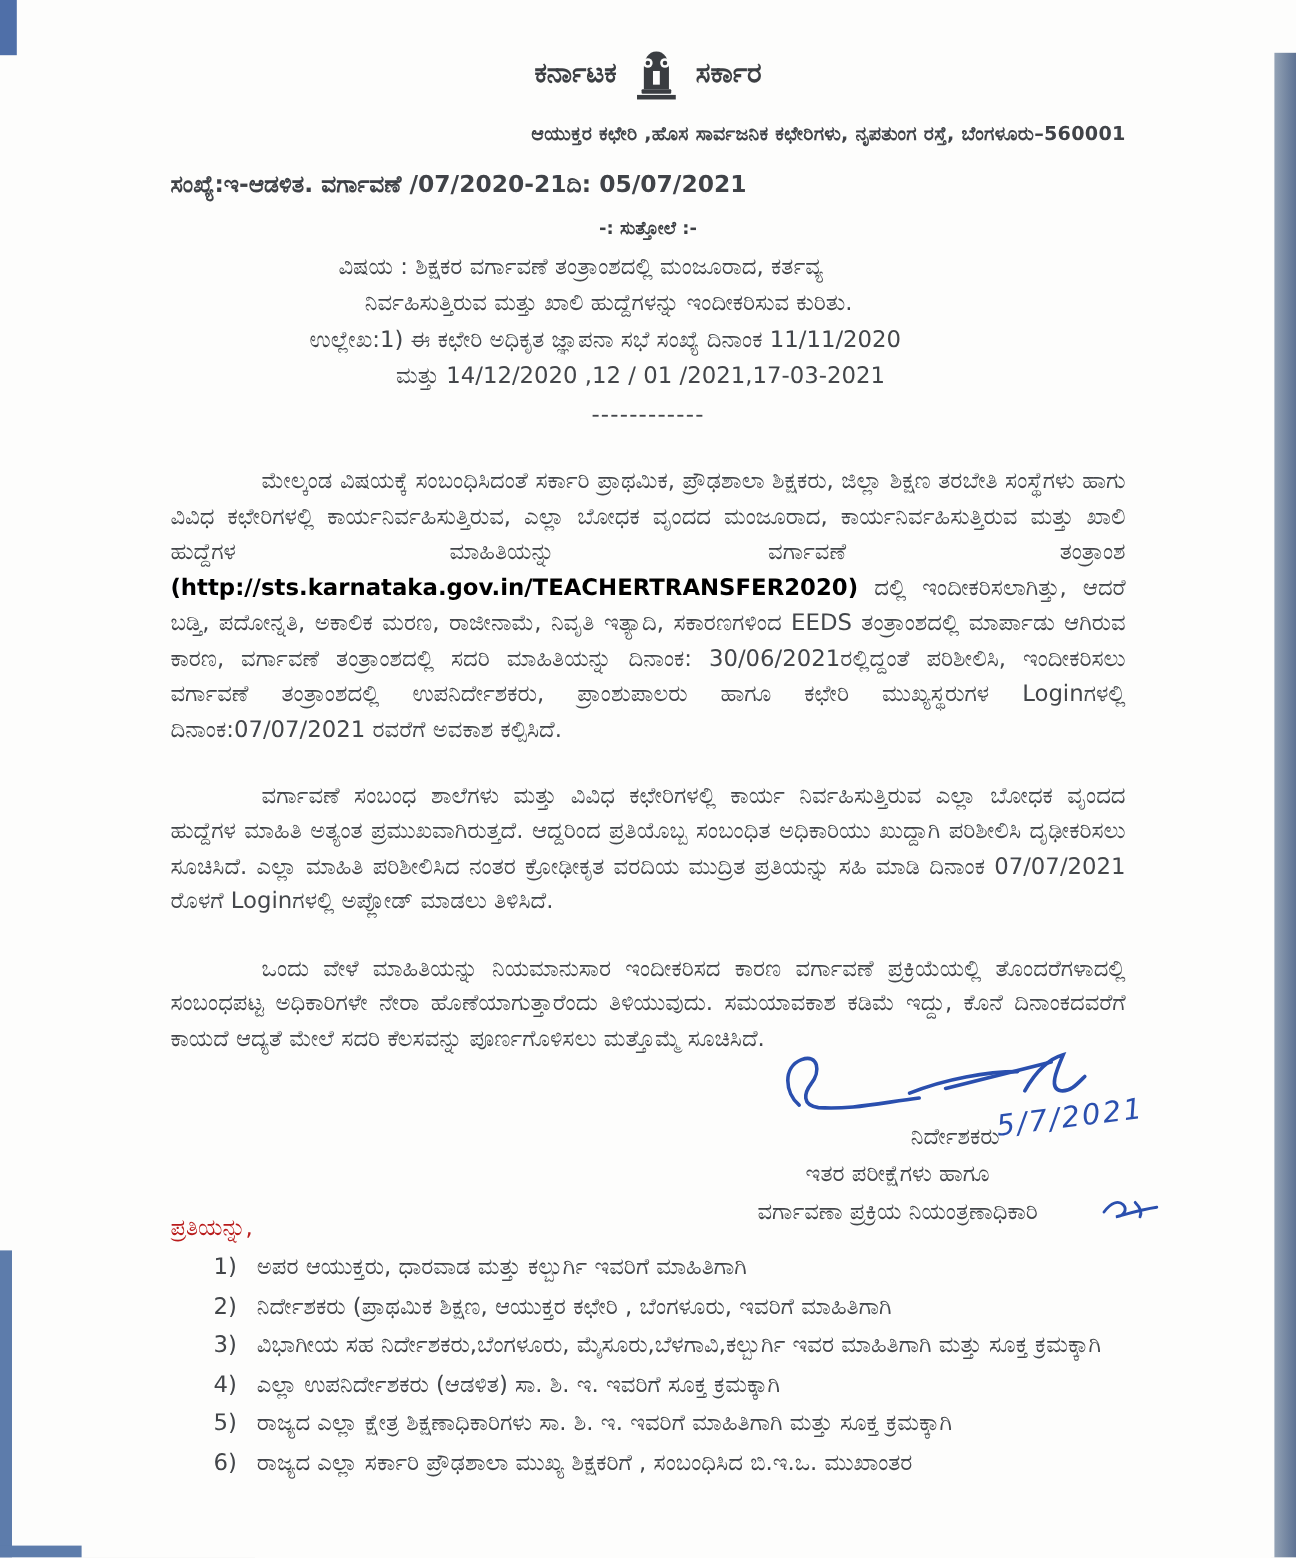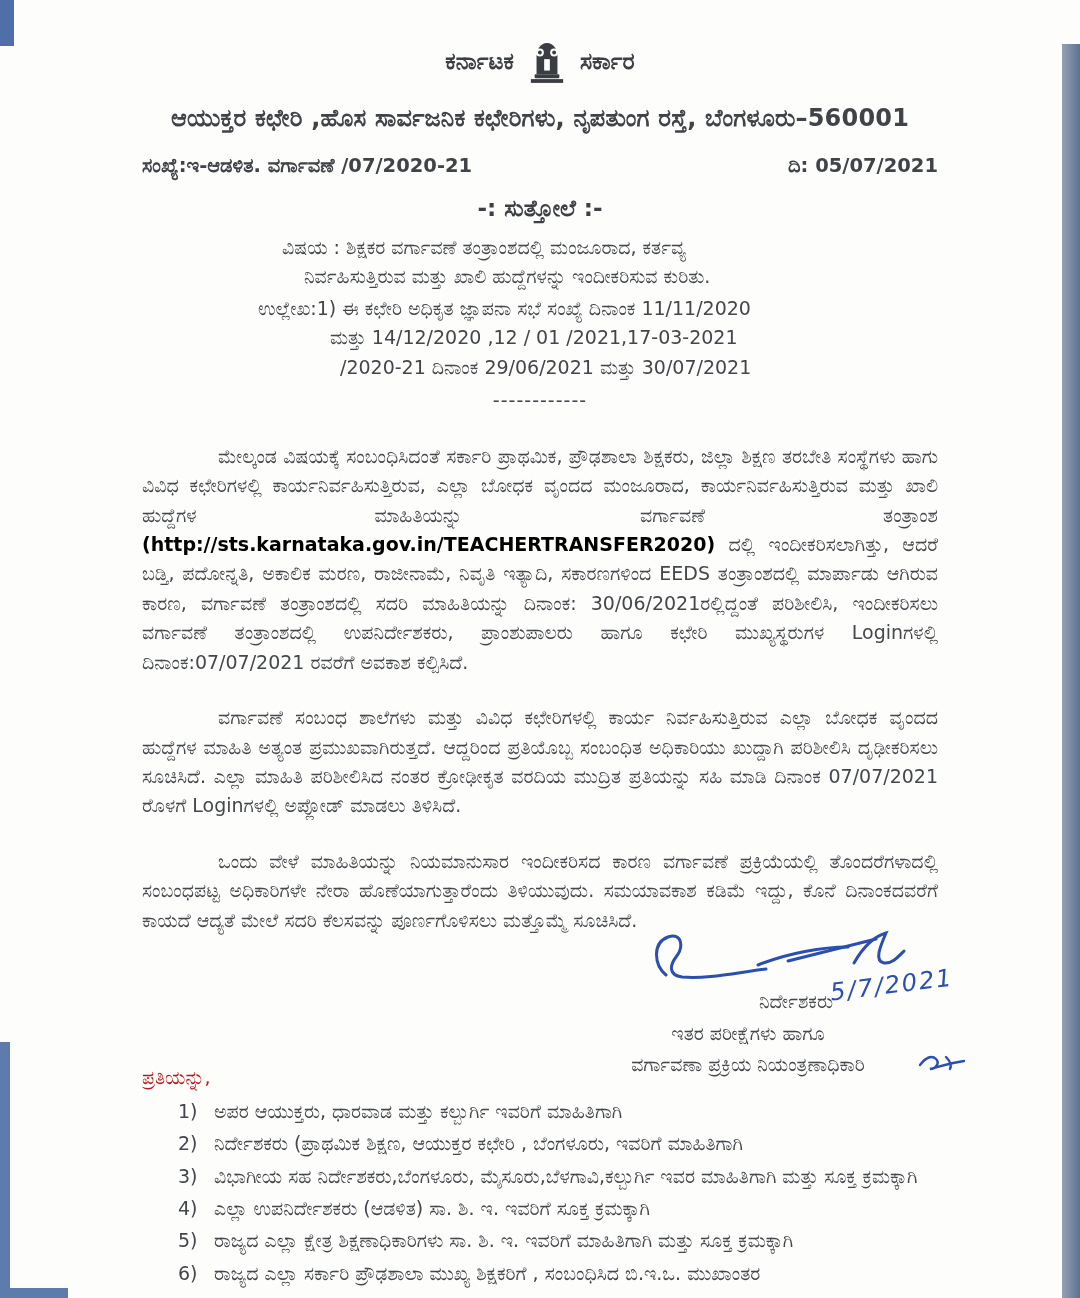--- a/index.html
+++ b/index.html
@@ -27,30 +27,30 @@
   .edge-right{right:0;top:44px;width:18px;height:1254px;background:linear-gradient(to right,#93a2b5,#5d7293);}
   .edge-left-bottom{left:0;top:1042px;width:10px;height:256px;background:#5d7cab;}
   .edge-bottom-left{left:0;bottom:0;width:68px;height:10px;background:#5d7cab;}
 
   .gov-header{
     display:flex;align-items:center;justify-content:center;
     gap:14px;font-size:23px;font-weight:bold;color:#3c3f43;
   }
   .emblem svg{display:block;}
   .office-line{
-    text-align:center;margin-top:16px;
-    font-size:24px;font-weight:bold;letter-spacing:.2px;color:#404348;
+    text-align:right;margin-top:16px;
+    font-size:16px;font-weight:bold;letter-spacing:.2px;color:#404348;
   }
   .refdate-row{
-    display:flex;justify-content:space-between;
+    display:flex;
     margin-top:14px;font-size:19.5px;font-weight:bold;color:#404348;
   }
   .circ-heading{
     text-align:center;margin-top:10px;
-    font-size:23px;font-weight:bold;color:#3c3f43;
+    font-size:15px;font-weight:bold;color:#3c3f43;
   }
   .subject{margin-top:6px;font-size:19px;color:#43464a;}
   .subject .l1{margin-left:140px;}
   .subject .l2{margin-left:162px;}
   .subject .l3{margin-left:116px;margin-top:2px;}
   .subject .l4{margin-left:188px;}
   .subject .l5{margin-left:172px;}
   .subject .l6{margin-left:198px;}
   .divider{text-align:center;letter-spacing:1px;margin-top:4px;color:#43464a;}
 
@@ -120,21 +120,20 @@
       <span>ದಿ: 05/07/2021</span>
     </div>
 
     <div class="circ-heading">-: ಸುತ್ತೋಲೆ :-</div>
 
     <div class="subject">
       <div class="l1">ವಿಷಯ : ಶಿಕ್ಷಕರ ವರ್ಗಾವಣೆ ತಂತ್ರಾಂಶದಲ್ಲಿ ಮಂಜೂರಾದ, ಕರ್ತವ್ಯ</div>
       <div class="l2">ನಿರ್ವಹಿಸುತ್ತಿರುವ ಮತ್ತು ಖಾಲಿ ಹುದ್ದೆಗಳನ್ನು ಇಂದೀಕರಿಸುವ ಕುರಿತು.</div>
       <div class="l3">ಉಲ್ಲೇಖ:1) ಈ ಕಛೇರಿ ಅಧಿಕೃತ ಜ್ಞಾಪನಾ ಸಭೆ ಸಂಖ್ಯೆ ದಿನಾಂಕ 11/11/2020</div>
       <div class="l4">ಮತ್ತು 14/12/2020 ,12 / 01 /2021,17-03-2021</div>
-      <div class="l6">/2020-21 ದಿನಾಂಕ 29/06/2021 ಮತ್ತು 30/07/2021</div>
     </div>
 
     <div class="divider">------------</div>
 
     <div class="para">
       <span>ಮೇಲ್ಕಂಡ ವಿಷಯಕ್ಕೆ ಸಂಬಂಧಿಸಿದಂತೆ ಸರ್ಕಾರಿ ಪ್ರಾಥಮಿಕ, ಪ್ರೌಢಶಾಲಾ ಶಿಕ್ಷಕರು, ಜಿಲ್ಲಾ ಶಿಕ್ಷಣ ತರಬೇತಿ ಸಂಸ್ಥೆಗಳು ಹಾಗು ವಿವಿಧ ಕಛೇರಿಗಳಲ್ಲಿ ಕಾರ್ಯನಿರ್ವಹಿಸುತ್ತಿರುವ, ಎಲ್ಲಾ ಬೋಧಕ ವೃಂದದ ಮಂಜೂರಾದ, ಕಾರ್ಯನಿರ್ವಹಿಸುತ್ತಿರುವ ಮತ್ತು ಖಾಲಿ ಹುದ್ದೆಗಳ ಮಾಹಿತಿಯನ್ನು ವರ್ಗಾವಣೆ ತಂತ್ರಾಂಶ </span><span class="bold-url">(http://sts.karnataka.gov.in/TEACHERTRANSFER2020)</span><span> ದಲ್ಲಿ ಇಂದೀಕರಿಸಲಾಗಿತ್ತು, ಆದರೆ ಬಡ್ತಿ, ಪದೋನ್ನತಿ, ಅಕಾಲಿಕ ಮರಣ, ರಾಜೀನಾಮೆ, ನಿವೃತಿ ಇತ್ಯಾದಿ, ಸಕಾರಣಗಳಿಂದ EEDS ತಂತ್ರಾಂಶದಲ್ಲಿ ಮಾರ್ಪಾಡು ಆಗಿರುವ ಕಾರಣ, ವರ್ಗಾವಣೆ ತಂತ್ರಾಂಶದಲ್ಲಿ ಸದರಿ ಮಾಹಿತಿಯನ್ನು ದಿನಾಂಕ: 30/06/2021ರಲ್ಲಿದ್ದಂತೆ ಪರಿಶೀಲಿಸಿ, ಇಂದೀಕರಿಸಲು ವರ್ಗಾವಣೆ ತಂತ್ರಾಂಶದಲ್ಲಿ ಉಪನಿರ್ದೇಶಕರು, ಪ್ರಾಂಶುಪಾಲರು ಹಾಗೂ ಕಛೇರಿ ಮುಖ್ಯಸ್ಥರುಗಳ Loginಗಳಲ್ಲಿ ದಿನಾಂಕ:07/07/2021 ರವರೆಗೆ ಅವಕಾಶ ಕಲ್ಪಿಸಿದೆ.</span>
     </div>
 
     <div class="para">ವರ್ಗಾವಣೆ ಸಂಬಂಧ ಶಾಲೆಗಳು ಮತ್ತು ವಿವಿಧ ಕಛೇರಿಗಳಲ್ಲಿ ಕಾರ್ಯ ನಿರ್ವಹಿಸುತ್ತಿರುವ ಎಲ್ಲಾ ಬೋಧಕ ವೃಂದದ ಹುದ್ದೆಗಳ ಮಾಹಿತಿ ಅತ್ಯಂತ ಪ್ರಮುಖವಾಗಿರುತ್ತದೆ. ಆದ್ದರಿಂದ ಪ್ರತಿಯೊಬ್ಬ ಸಂಬಂಧಿತ ಅಧಿಕಾರಿಯು ಖುದ್ದಾಗಿ ಪರಿಶೀಲಿಸಿ ದೃಢೀಕರಿಸಲು ಸೂಚಿಸಿದೆ. ಎಲ್ಲಾ ಮಾಹಿತಿ ಪರಿಶೀಲಿಸಿದ ನಂತರ ಕ್ರೋಢೀಕೃತ ವರದಿಯ ಮುದ್ರಿತ ಪ್ರತಿಯನ್ನು ಸಹಿ ಮಾಡಿ ದಿನಾಂಕ 07/07/2021 ರೊಳಗೆ Loginಗಳಲ್ಲಿ ಅಪ್ಲೋಡ್ ಮಾಡಲು ತಿಳಿಸಿದೆ.</div>
 

